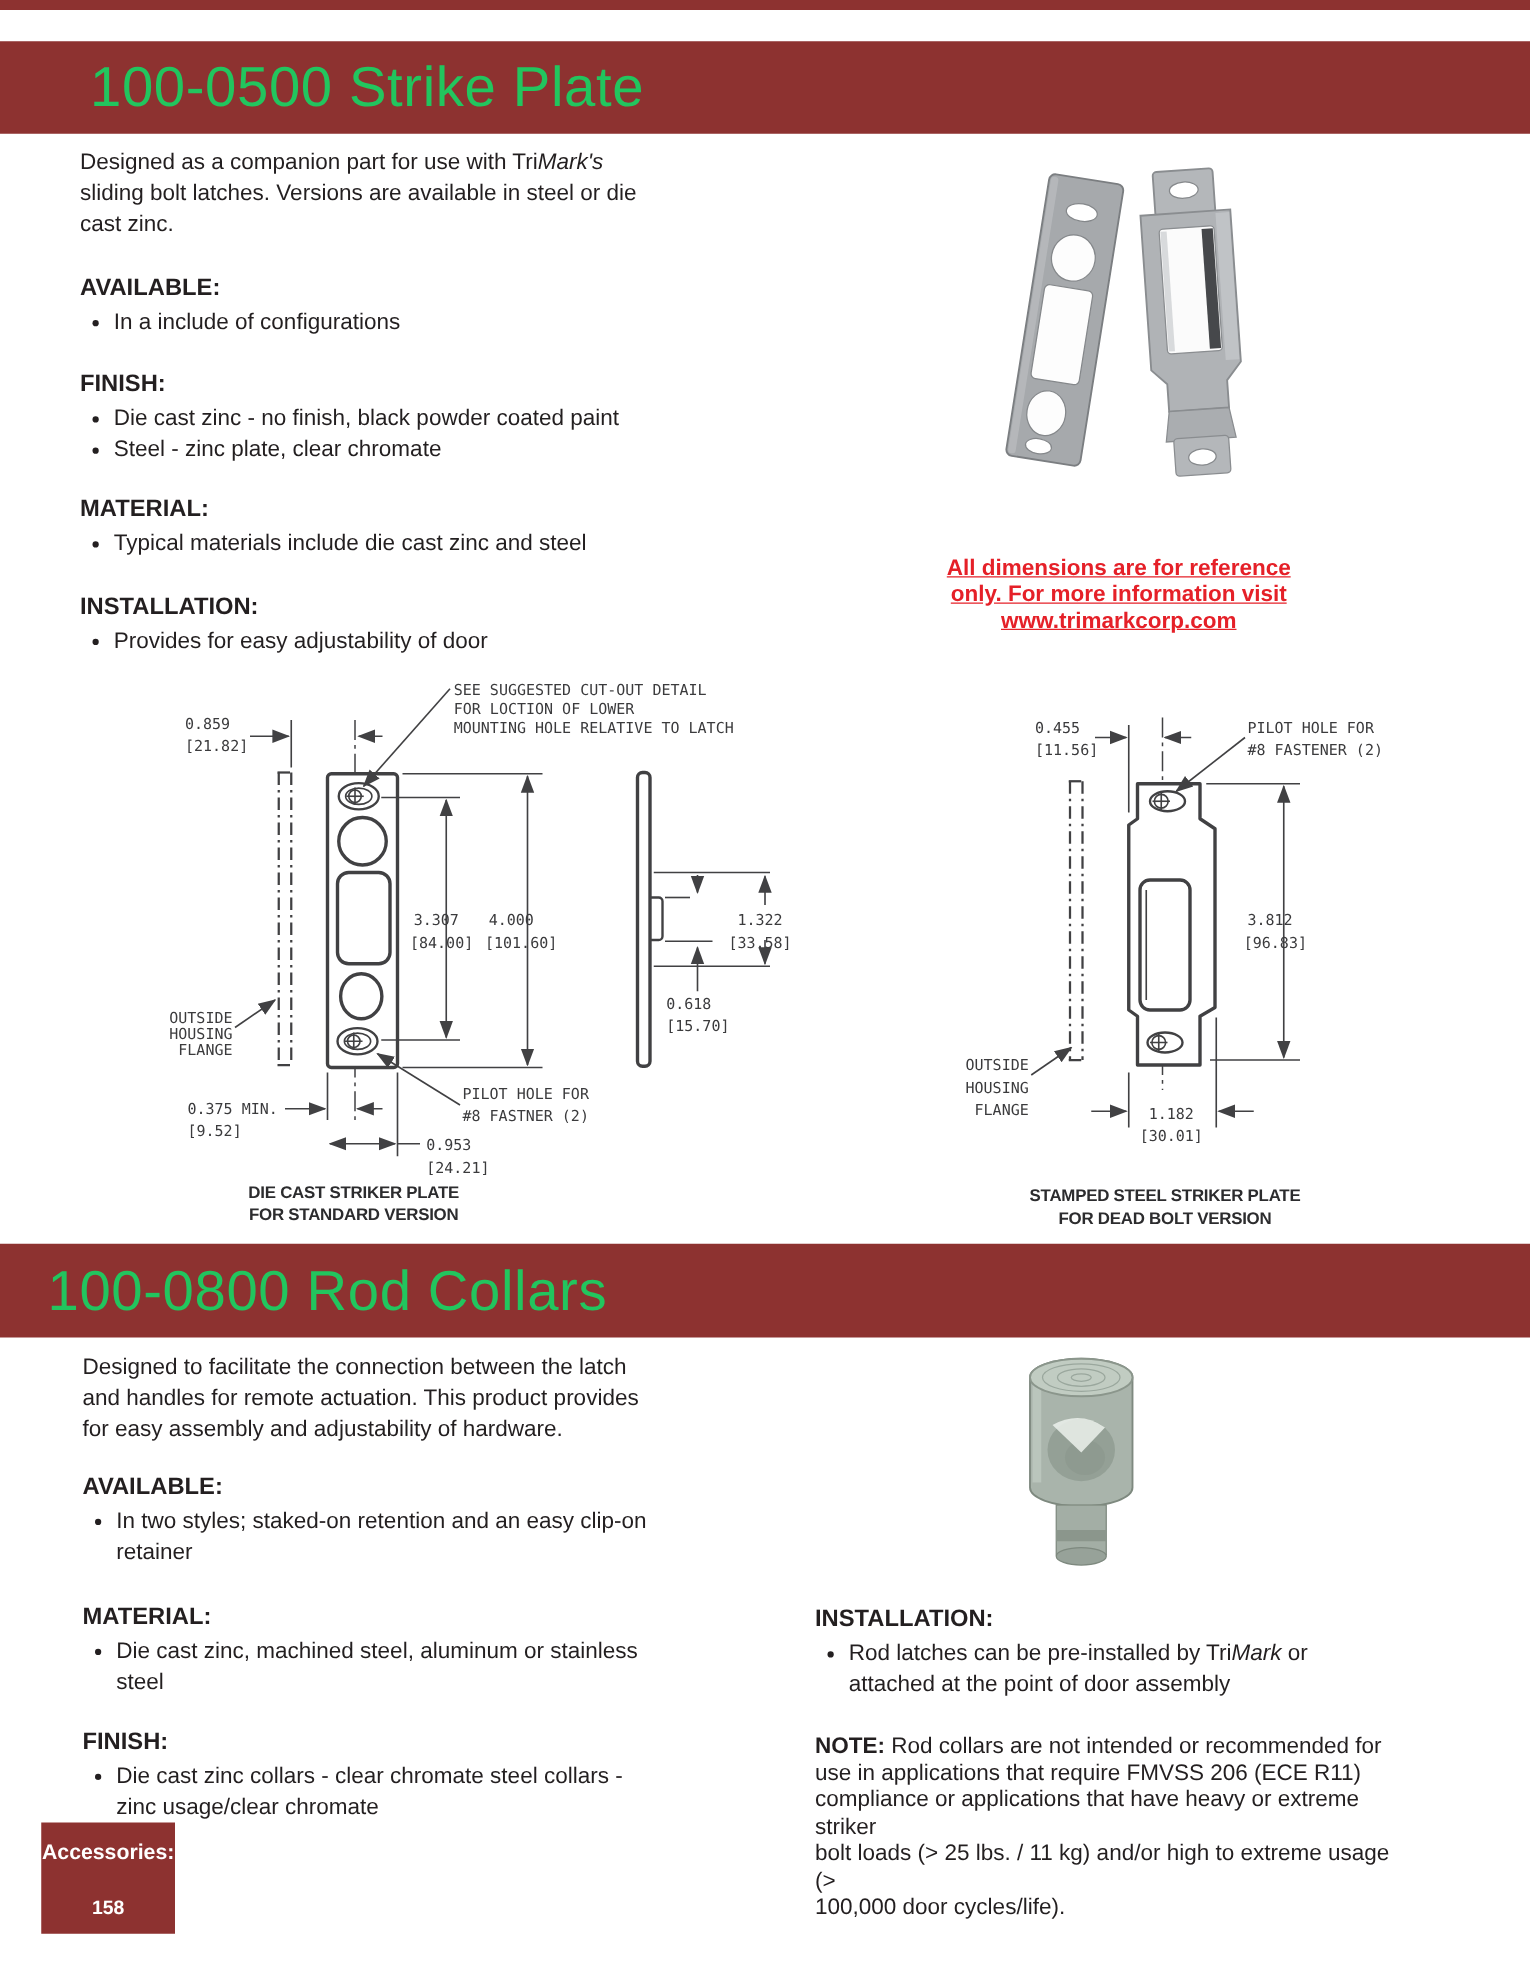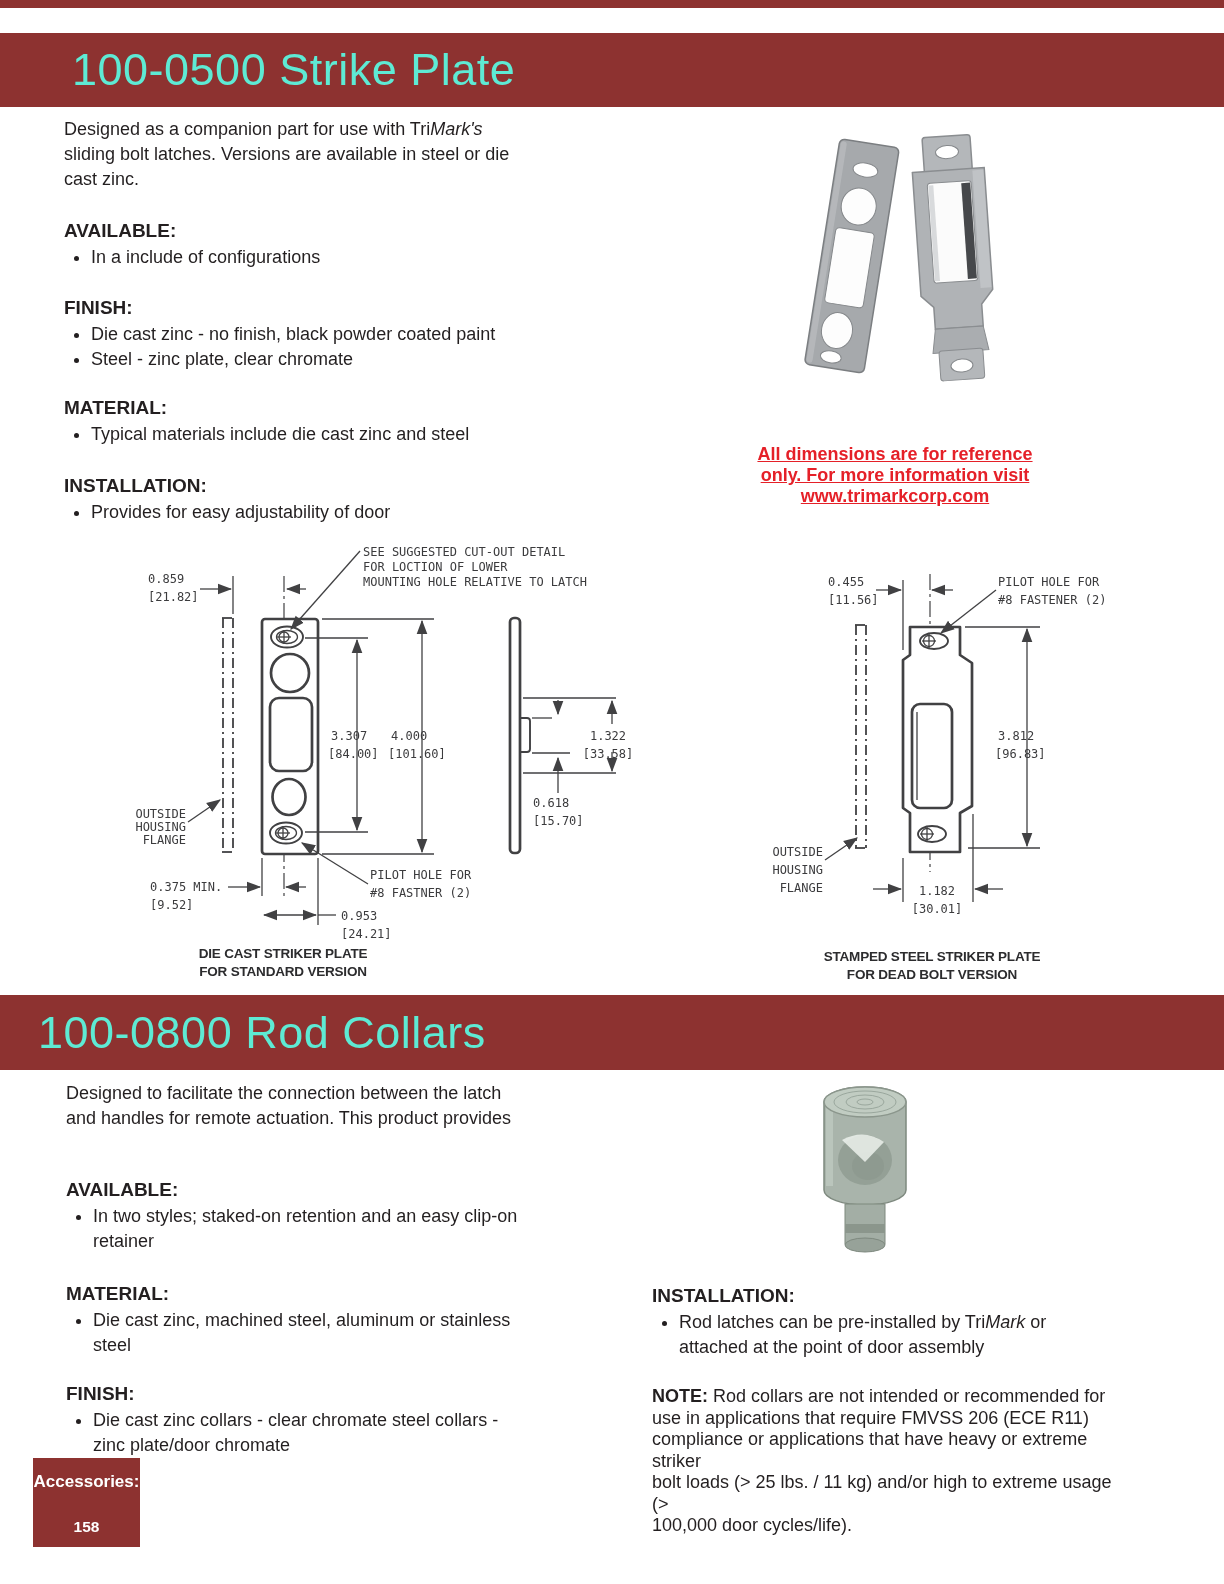--- a/index.html
+++ b/index.html
@@ -1,21 +1,21 @@
 <!DOCTYPE html>
 <html><head>
 <meta charset="utf-8">
 <style>
   html,body{margin:0;padding:0;}
   body{
     width:1224px;height:1584px;position:relative;background:#ffffff;
     font-family:"Liberation Sans", sans-serif;color:#231f20;overflow:hidden;
   }
   .abs{position:absolute;}
-  .band{left:0;width:1224px;background:#8d3230;color:#5eead4;}
+  .band{left:0;width:1224px;background:#8d3230;color:#22c55e;}
   .band h1{margin:0;font-size:45px;font-weight:400;line-height:74px;letter-spacing:.5px;}
   .body-txt{font-size:18px;line-height:25px;}
   .hd{font-size:19px;font-weight:bold;line-height:24px;}
   ul.blt{margin:0;padding:0 0 0 27px;list-style:disc;}
   ul.blt li{font-size:18px;line-height:25px;}
   ul.blt li div{line-height:25px;}
   .refnote{color:#e52028;font-weight:bold;font-size:18px;line-height:21px;text-align:center;}
   .accbox{background:#8d3230;color:#fff;text-align:center;}
   .accbox .lbl{font-size:17px;font-weight:bold;margin-top:14px;}
   .accbox .num{font-size:15.5px;font-weight:bold;margin-top:26px;}
@@ -297,20 +297,21 @@
   <text class="cap" x="932" y="979" text-anchor="middle">FOR DEAD BOLT VERSION</text>
 </svg>
 
 <div class="abs band" style="top:995px;height:75px;">
   <h1 style="padding-left:38px;line-height:75px;">100-0800 Rod Collars</h1>
 </div>
 
 <div class="abs body-txt" style="left:66px;top:1081px;width:520px;">
   <div>Designed to facilitate the connection between the latch</div>
   <div>and handles for remote actuation. This product provides</div>
+  <div>for easy assembly and adjustability of hardware.</div>
 </div>
 
 <div class="abs hd" style="left:66px;top:1178px;">AVAILABLE:</div>
 <ul class="blt abs" style="left:66px;top:1204px;width:520px;">
   <li>
     <div>In two styles; staked-on retention and an easy clip-on</div>
     <div>retainer</div>
   </li>
 </ul>
 
@@ -319,21 +320,21 @@
   <li>
     <div>Die cast zinc, machined steel, aluminum or stainless</div>
     <div>steel</div>
   </li>
 </ul>
 
 <div class="abs hd" style="left:66px;top:1382px;">FINISH:</div>
 <ul class="blt abs" style="left:66px;top:1408px;width:520px;">
   <li>
     <div>Die cast zinc collars - clear chromate steel collars -</div>
-    <div>zinc plate/door chromate</div>
+    <div>zinc usage/clear chromate</div>
   </li>
 </ul>
 
 <svg class="abs" style="left:812px;top:1078px;" width="105" height="190" viewBox="0 0 105 190">
   <path d="M12,24 L12,112 A41,15 0 0 0 94,112 L94,24 A41,15 0 0 0 12,24 Z" fill="#a9b4ab" stroke="#7e897f" stroke-width="1.5"></path>
   <rect x="14" y="30" width="7" height="78" fill="#c6d1c8" opacity="0.6"></rect>
   <ellipse cx="53" cy="24" rx="41" ry="15" fill="#c1ccc2" stroke="#8b968c" stroke-width="1.5"></ellipse>
   <ellipse cx="53" cy="24" rx="31" ry="11" fill="none" stroke="#9aa79d"></ellipse>
   <ellipse cx="53" cy="24" rx="19" ry="7" fill="none" stroke="#9aa79d"></ellipse>
   <ellipse cx="53" cy="24" rx="8" ry="3" fill="none" stroke="#9aa79d"></ellipse>

